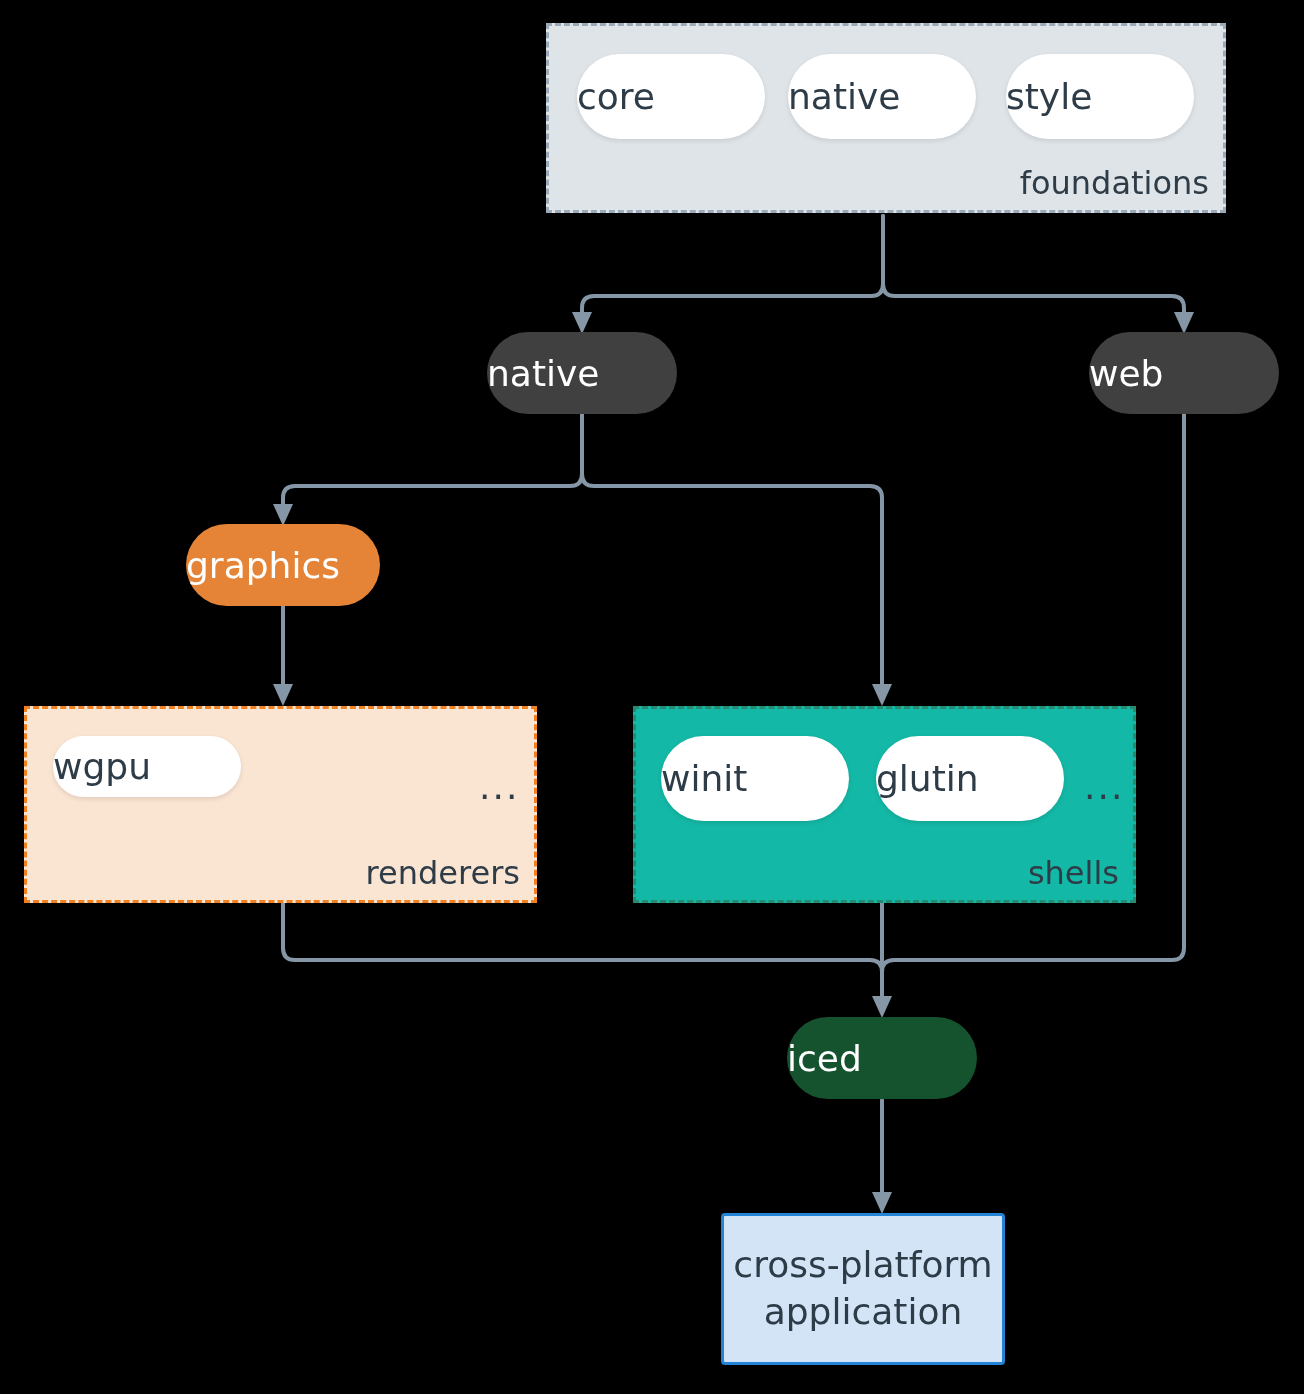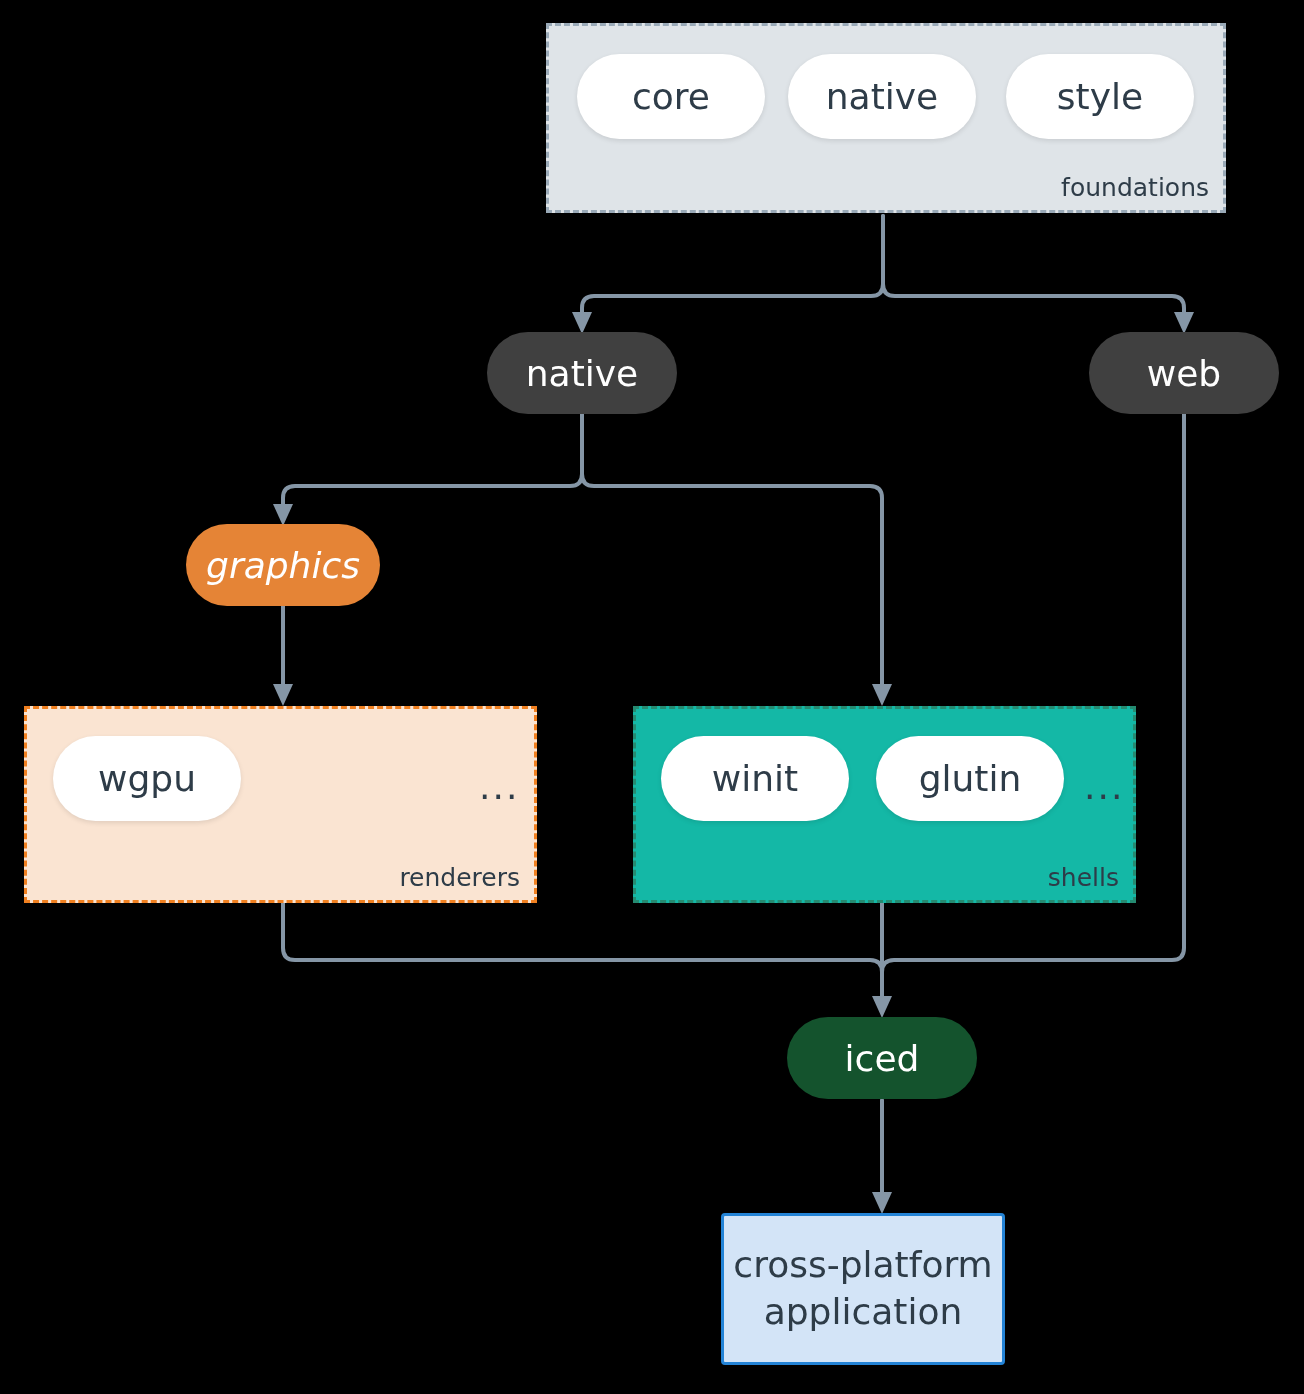--- a/index.html
+++ b/index.html
@@ -49,32 +49,32 @@
     border: 3px dashed #F08020;
   }
   .group-shells {
     background: #14b8a6;
     border: 3px dashed #258B71;
   }
   .group-label {
     position: absolute;
     right: 14px;
     bottom: 8px;
-    font-size: 25px;
+    font-size: 32px;
     color: #2E3C48;
     white-space: nowrap;
   }
 
   
   .pill {
     position: absolute;
     box-sizing: border-box;
     display: flex;
     align-items: center;
-    justify-content: center;
+    justify-content: flex-start;
     border-radius: 999px;
     font-size: 36px;
     white-space: nowrap;
   }
   .pill-white {
     background: #FFFFFF;
     color: #2E3C48;
     box-shadow: 0 2px 5px rgba(0,0,0,0.10);
   }
   .pill-purple {
@@ -178,26 +178,26 @@
   </div>
 
   <div class="pill pill-purple" style="left:487px; top:332px; width:190px; height:82px;">
     <span>native</span>
   </div>
 
   <div class="pill pill-purple" style="left:1089px; top:332px; width:190px; height:82px;">
     <span>web</span>
   </div>
 
-  <div class="pill pill-orange" style="left:186px; top:524px; width:194px; height:82px;font-style:italic;">
+  <div class="pill pill-orange" style="left:186px; top:524px; width:194px; height:82px;">
     <span>graphics</span>
   </div>
 
   <div class="group-box group-renderers" style="left:24px; top:706px; width:513px; height:197px;">
-    <div class="pill pill-white" style="left:26px; top:27px; width:188px; height:85px;">
+    <div class="pill pill-white" style="left:26px; top:27px; width:188px; height:61px;">
       <span>wgpu</span>
     </div>
     <div class="ellipsis" style="left:452px; top:60px;">...</div>
     <div class="group-label">renderers</div>
   </div>
 
   <div class="group-box group-shells" style="left:633px; top:706px; width:503px; height:197px;">
     <div class="pill pill-white" style="left:25px; top:27px; width:188px; height:85px;">
       <span>winit</span>
     </div>

